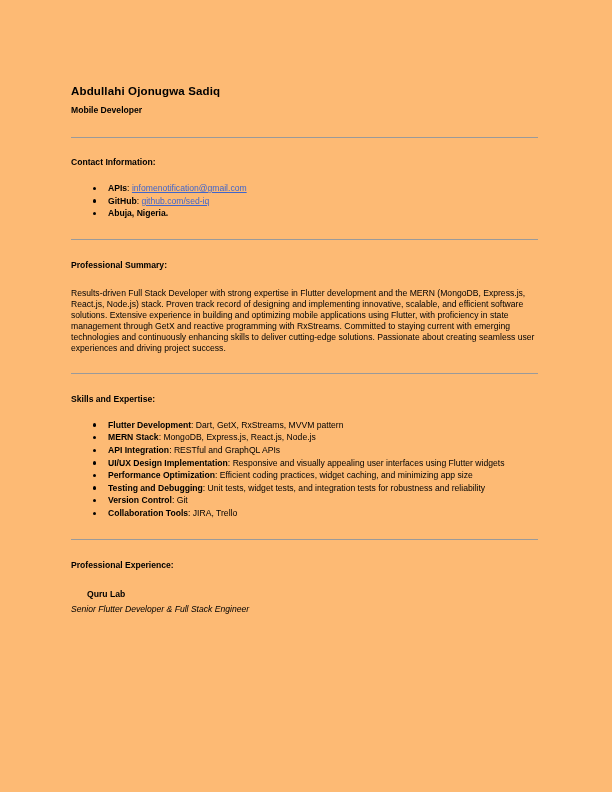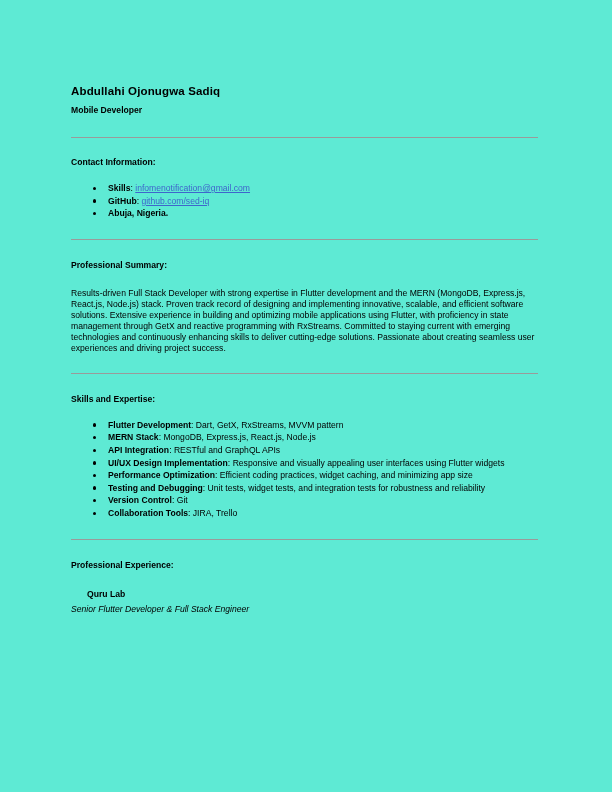--- a/index.html
+++ b/index.html
@@ -14,21 +14,21 @@
     font-family: "Liberation Sans", sans-serif;
     color: #000000;
     -webkit-font-smoothing: none;
   }
   .page {
     position: absolute;
     left: 0;
     top: 0;
     width: 612px;
     height: 792px;
-    background: #5eead4;
+    background: #fdba74;
     overflow: hidden;
   }
   .content {
     position: absolute;
     left: 71px;
     top: 84px;
     width: 467px;
   }
 
   
@@ -135,21 +135,21 @@
     <div class="sp-after-header"></div>
     <hr class="divider">
     <div class="sp-after-rule1"></div>
 
     <section>
       <div class="section-heading">Contact Information:</div>
       <div class="gap-md"></div>
       <ul class="bullets">
         <li>
           <span class="dot"></span>
-          <span class="lbl">Skills</span><span>: </span><a class="link" href="#">infomenotification@gmail.com</a>
+          <span class="lbl">APIs</span><span>: </span><a class="link" href="#">infomenotification@gmail.com</a>
         </li>
         <li>
           <span class="dot"></span>
           <span class="lbl">GitHub</span><span>: </span><a class="link" href="#">github.com/sed-iq</a>
         </li>
         <li>
           <span class="dot"></span>
           <span class="lbl">Abuja, Nigeria.</span>
         </li>
       </ul>

